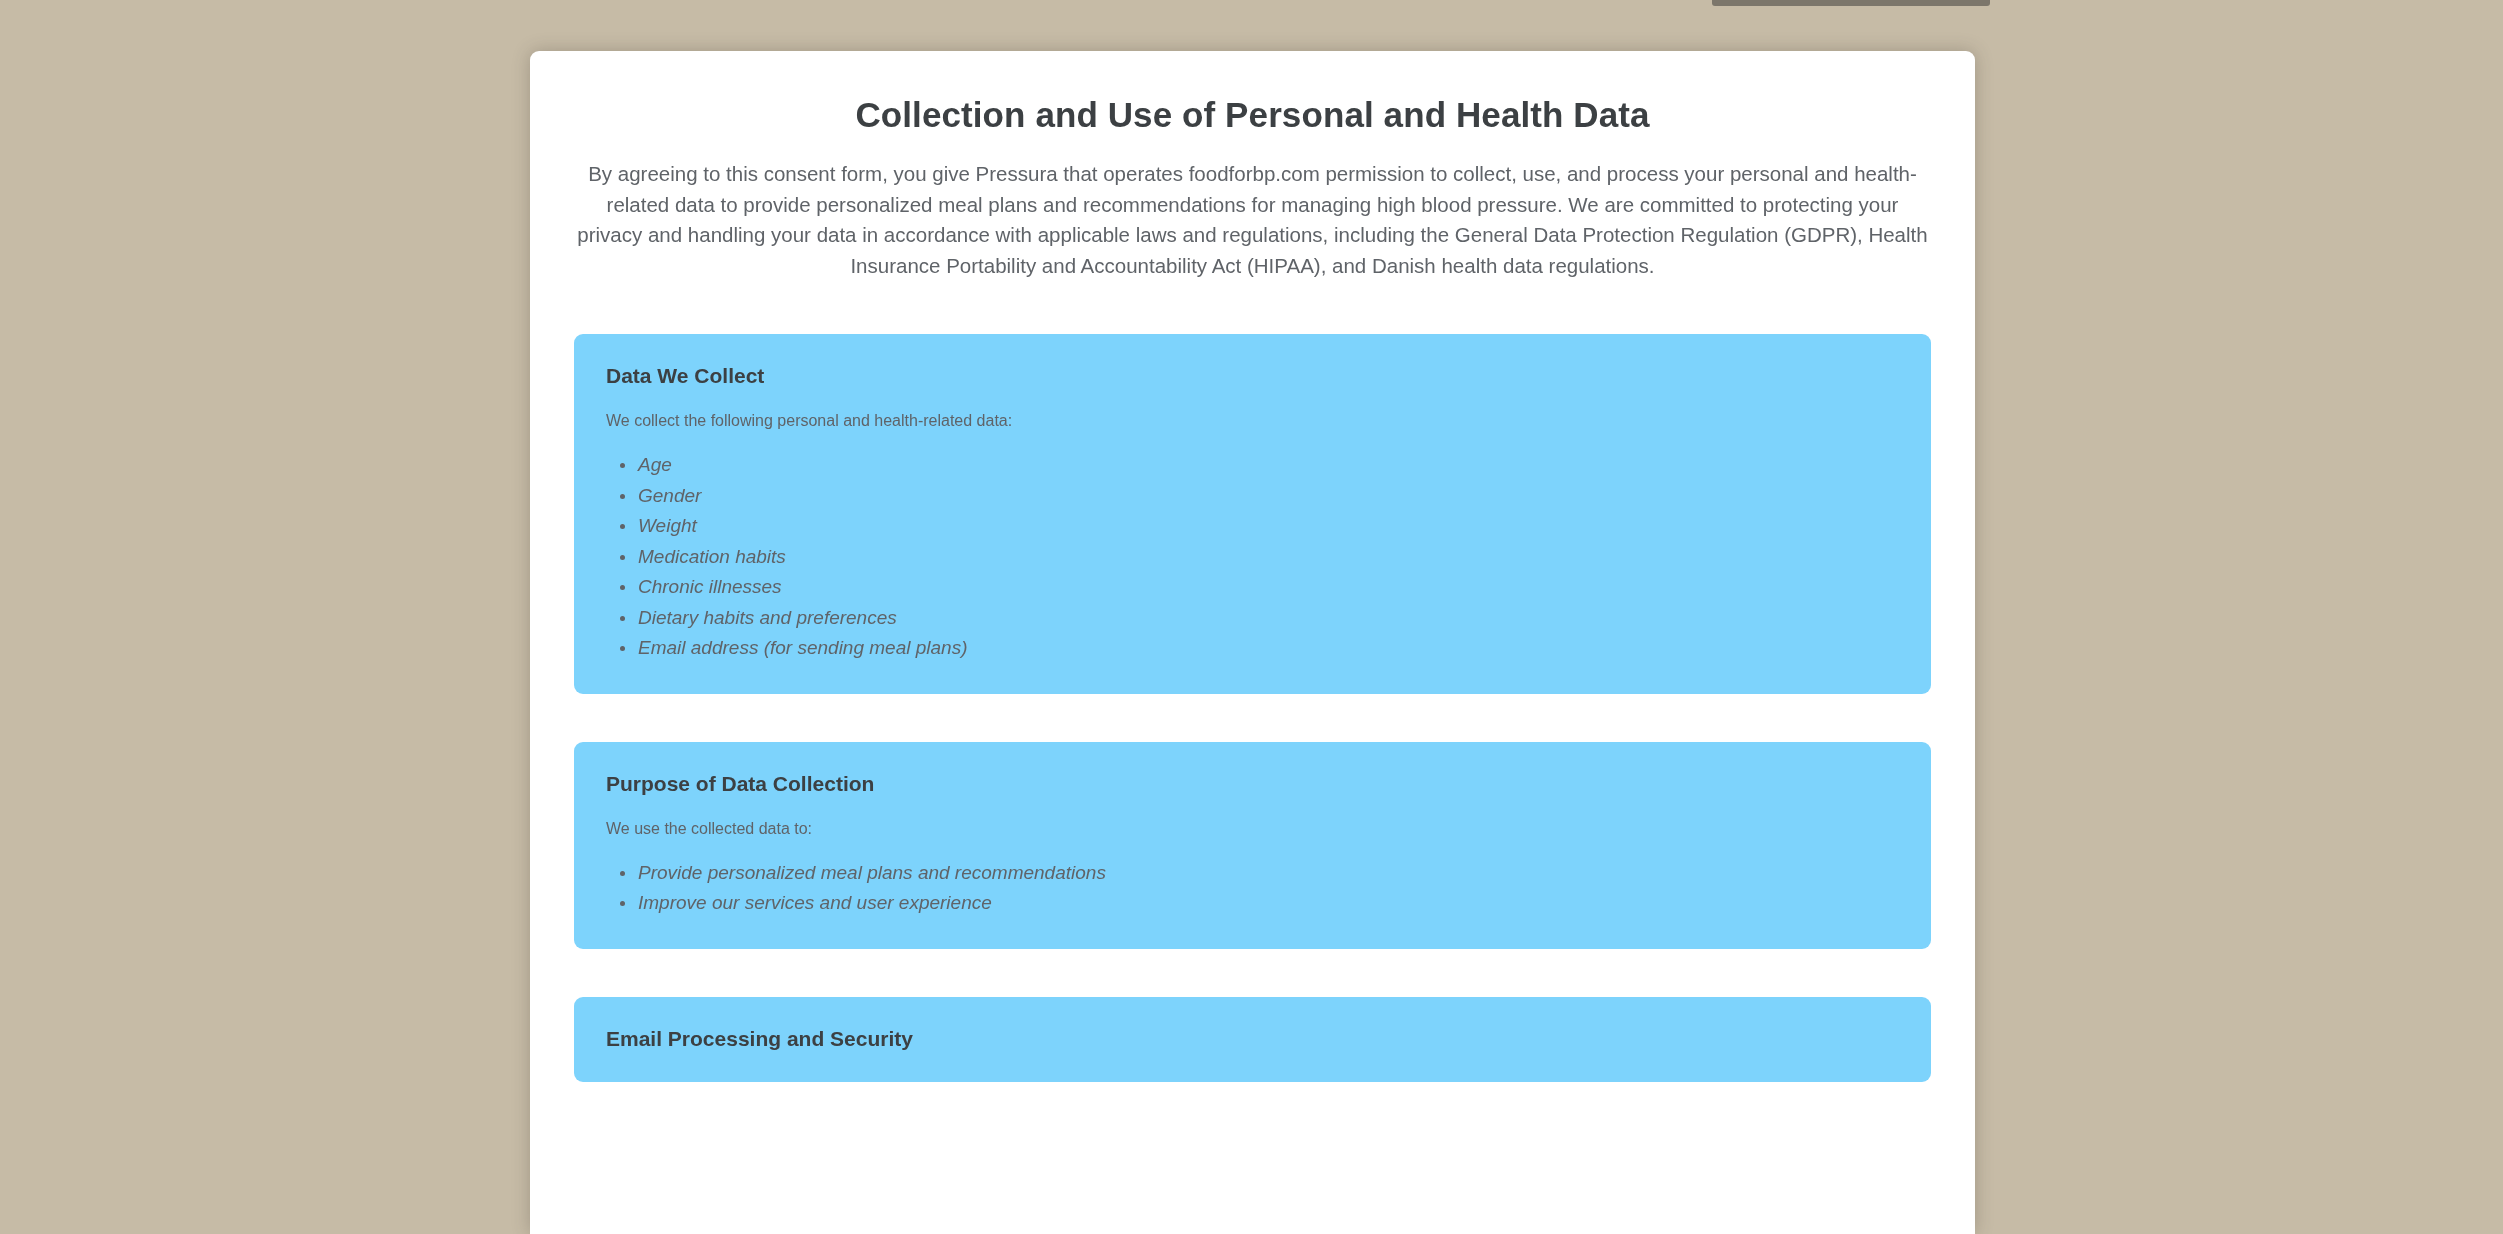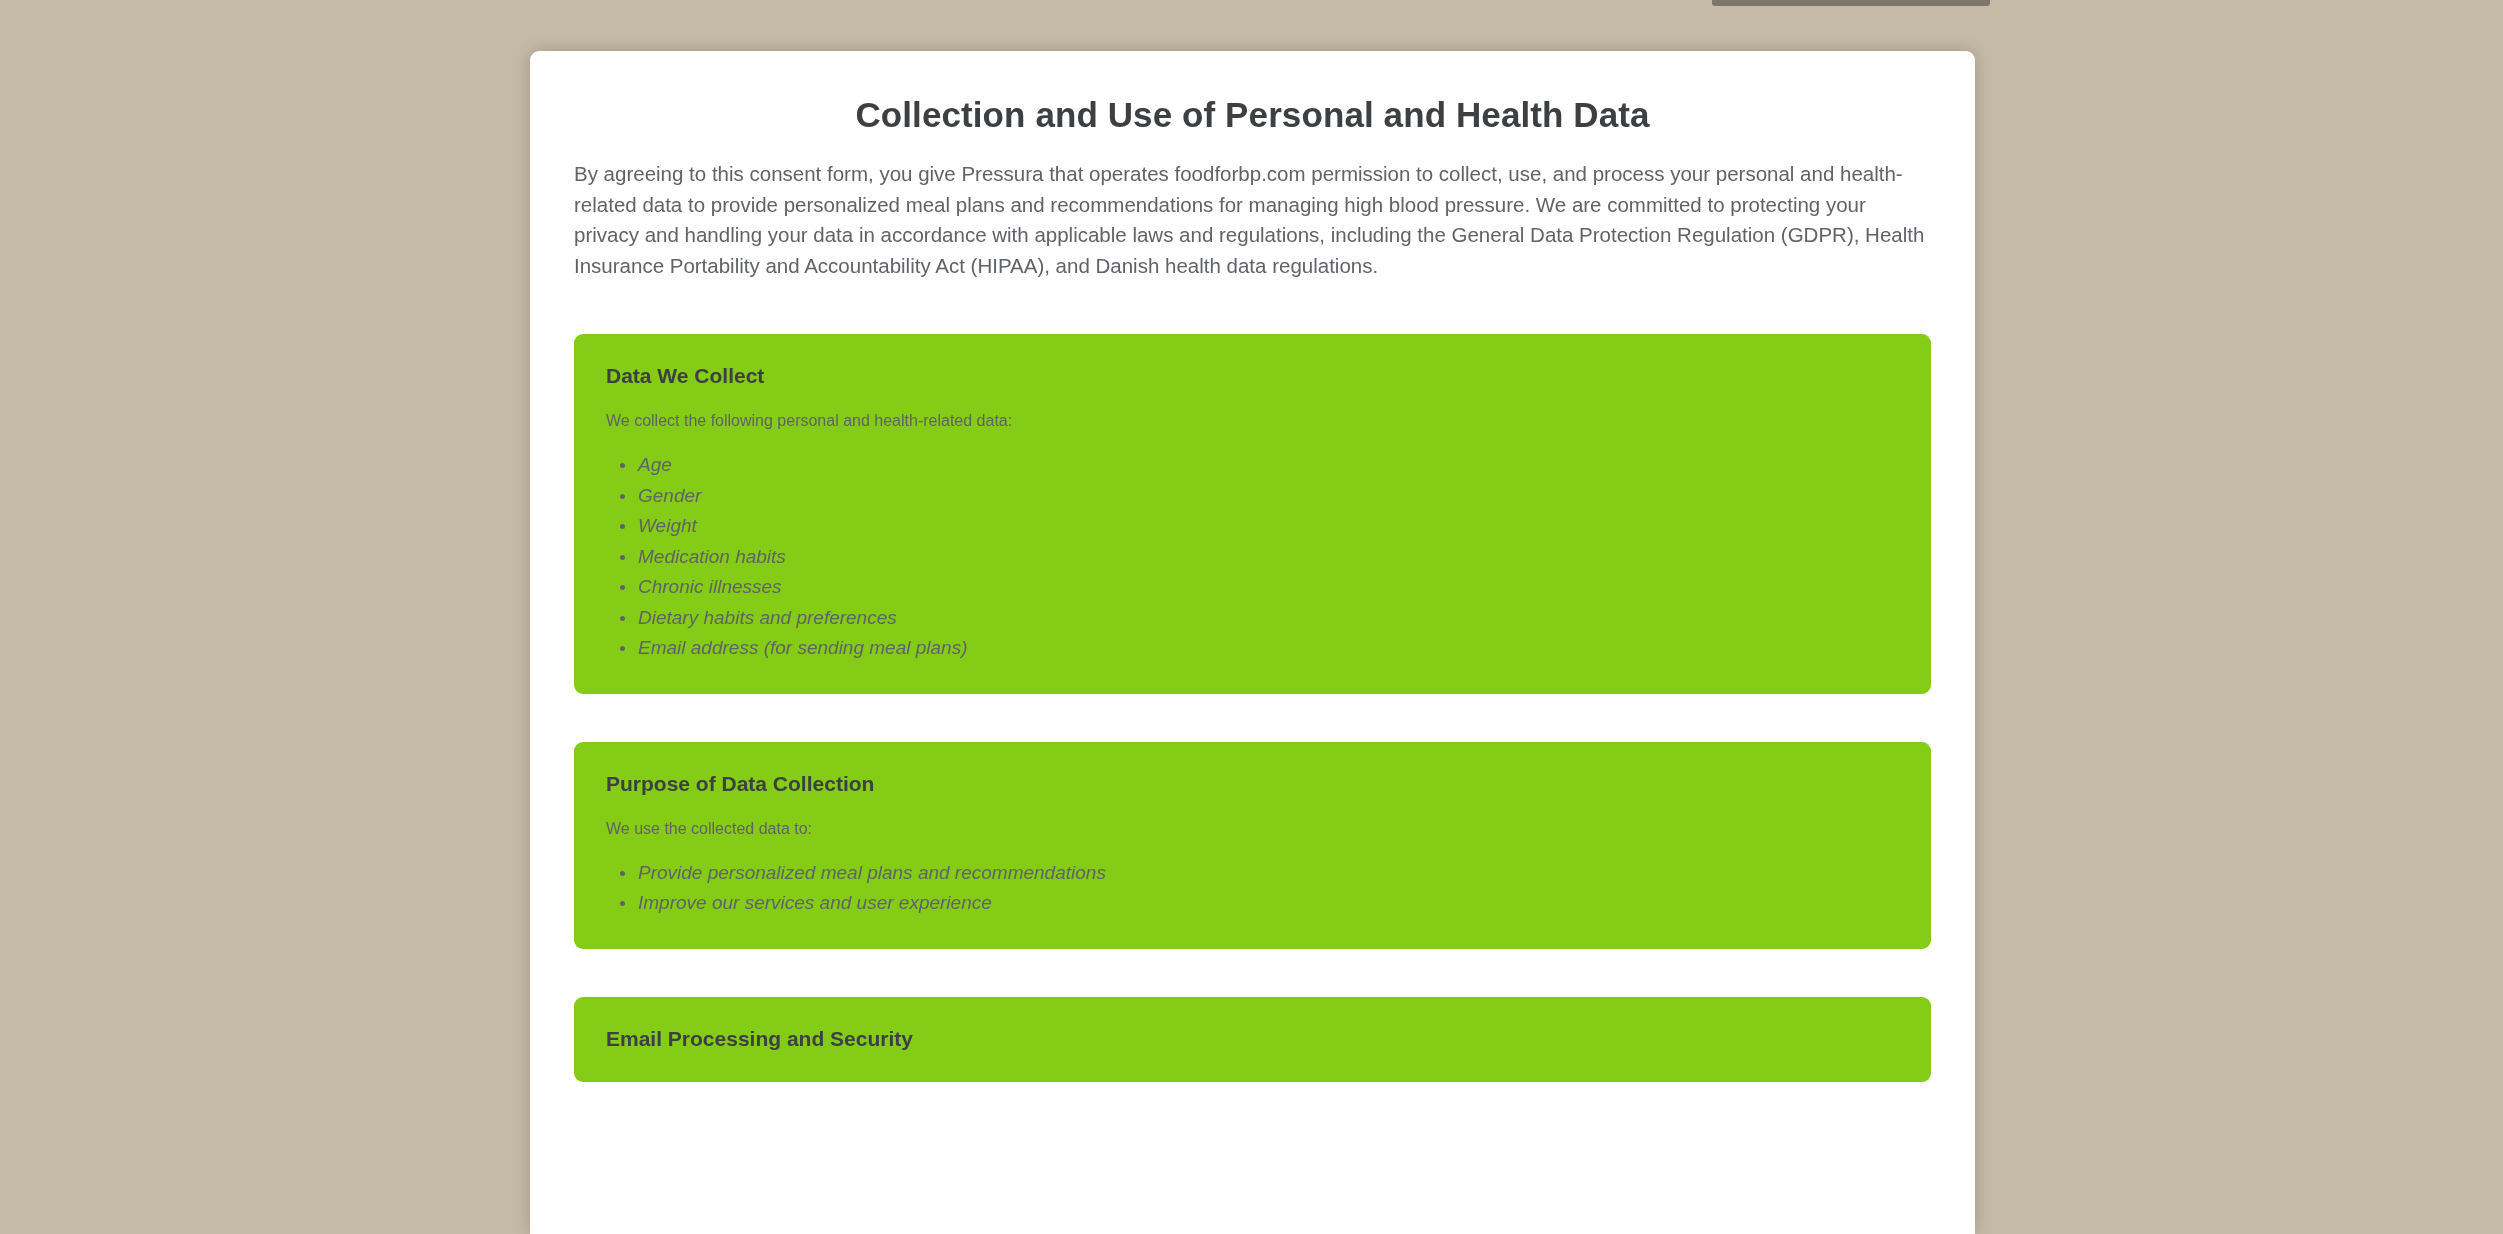--- a/index.html
+++ b/index.html
@@ -53,28 +53,28 @@
     color: #3c4043;
     letter-spacing: 0.1px;
   }
 
   #intro-paragraph {
     margin: 0;
     padding: 26px 44px 0 44px;
     font-size: 20.5px;
     line-height: 30.5px;
     color: #5f6368;
-    text-align: left;
+    text-align: center;
   }
 
   
   .section-card {
     position: relative;
     margin: 0 44px 12px 44px;
-    background: #84cc16;
+    background: #7dd3fc;
     border-radius: 9px;
     padding: 28px 30px 30px 30px;
     box-sizing: border-box;
   }
   #section-cards {
     padding-top: 53px;
   }
   .section-card + .section-card {
     margin-top: 48px;
   }

